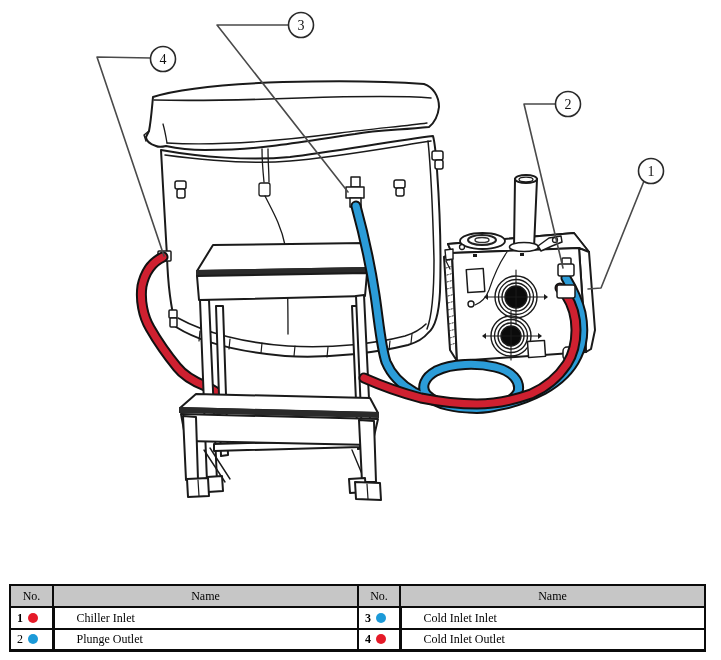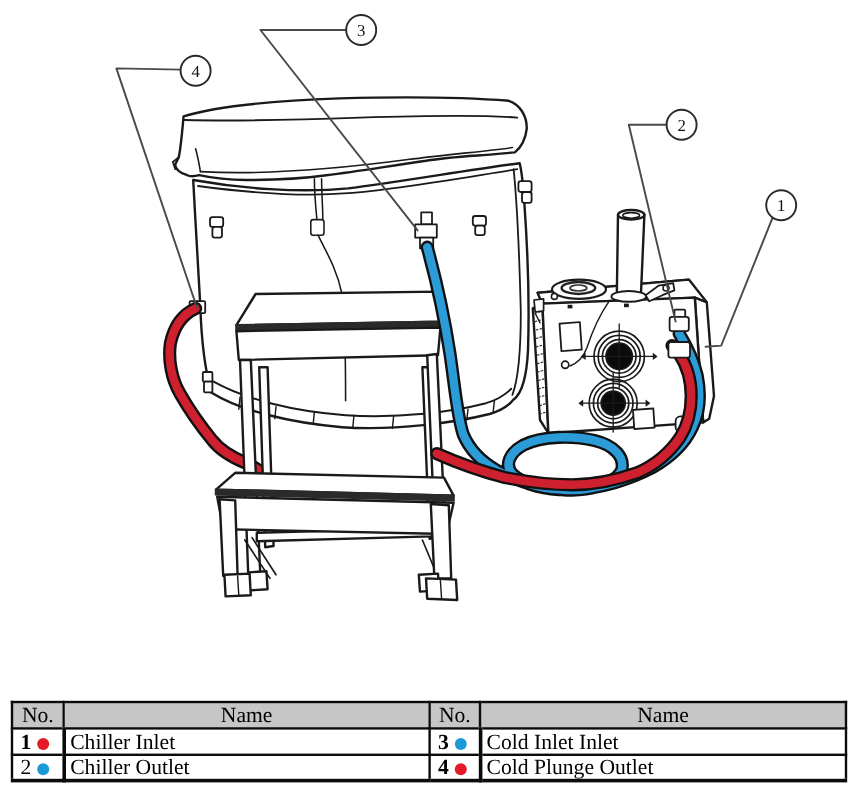--- a/index.html
+++ b/index.html
@@ -1,24 +1,24 @@
 <!DOCTYPE html>
 <html><head>
 <meta charset="utf-8">
 <style>
 html,body{margin:0;padding:0;background:#fff;width:721px;height:660px;overflow:hidden;}
 #wrap{position:relative;width:721px;height:660px;font-family:"Liberation Serif",serif;}
 svg{position:absolute;left:0;top:0;}
-table.t{position:absolute;left:9px;top:584px;width:695px;border-collapse:collapse;table-layout:fixed;font-family:"Liberation Serif",serif;font-size:18px;color:#000;}
+table.t{position:absolute;left:9px;top:584px;width:695px;border-collapse:collapse;table-layout:fixed;font-family:"Liberation Serif",serif;font-size:12px;color:#000;}
 table.t td{border:2px solid #0b0b0b;padding:0;height:20px;line-height:19px;vertical-align:middle;white-space:nowrap;overflow:hidden;}
 table.t tr.h td{background:#c6c6c6;text-align:center;height:20px;}
 table.t tr:last-child td{border-bottom-width:3px;height:15px;}
 table.t td.no{border-right-width:3px;}
 table.t td.no{padding-left:6px;}
-table.t td.nm{padding-left:4px;}
+table.t td.nm{padding-left:22px;}
 .dot{display:inline-block;width:10px;height:10px;border-radius:50%;vertical-align:-1px;margin-left:5px;}
 .rd{background:#e51a28;}
 .bd{background:#1c9ad8;}
 </style>
 </head>
 <body>
 <div id="wrap">
 <svg width="721" height="583" viewBox="0 0 721 583">
 <g fill="none" stroke="#1a1a1a" stroke-width="2" stroke-linecap="round" stroke-linejoin="round">
 
@@ -239,19 +239,19 @@
           <td>Name</td>
         </tr>
 <tr>
           <td class="no"><b>1</b><span class="dot rd"></span></td>
           <td class="nm">Chiller Inlet</td>
           <td class="no"><b>3</b><span class="dot bd"></span></td>
           <td class="nm">Cold Inlet Inlet</td>
         </tr>
 <tr>
           <td class="no">2<span class="dot bd"></span></td>
-          <td class="nm">Chiller Outlet</td>
+          <td class="nm">Plunge Outlet</td>
           <td class="no"><b>4</b><span class="dot rd"></span></td>
-          <td class="nm">Cold Plunge Outlet</td>
+          <td class="nm">Cold Inlet Outlet</td>
         </tr>
 </tbody>
     </table>
 </div>
 
 </body></html>

